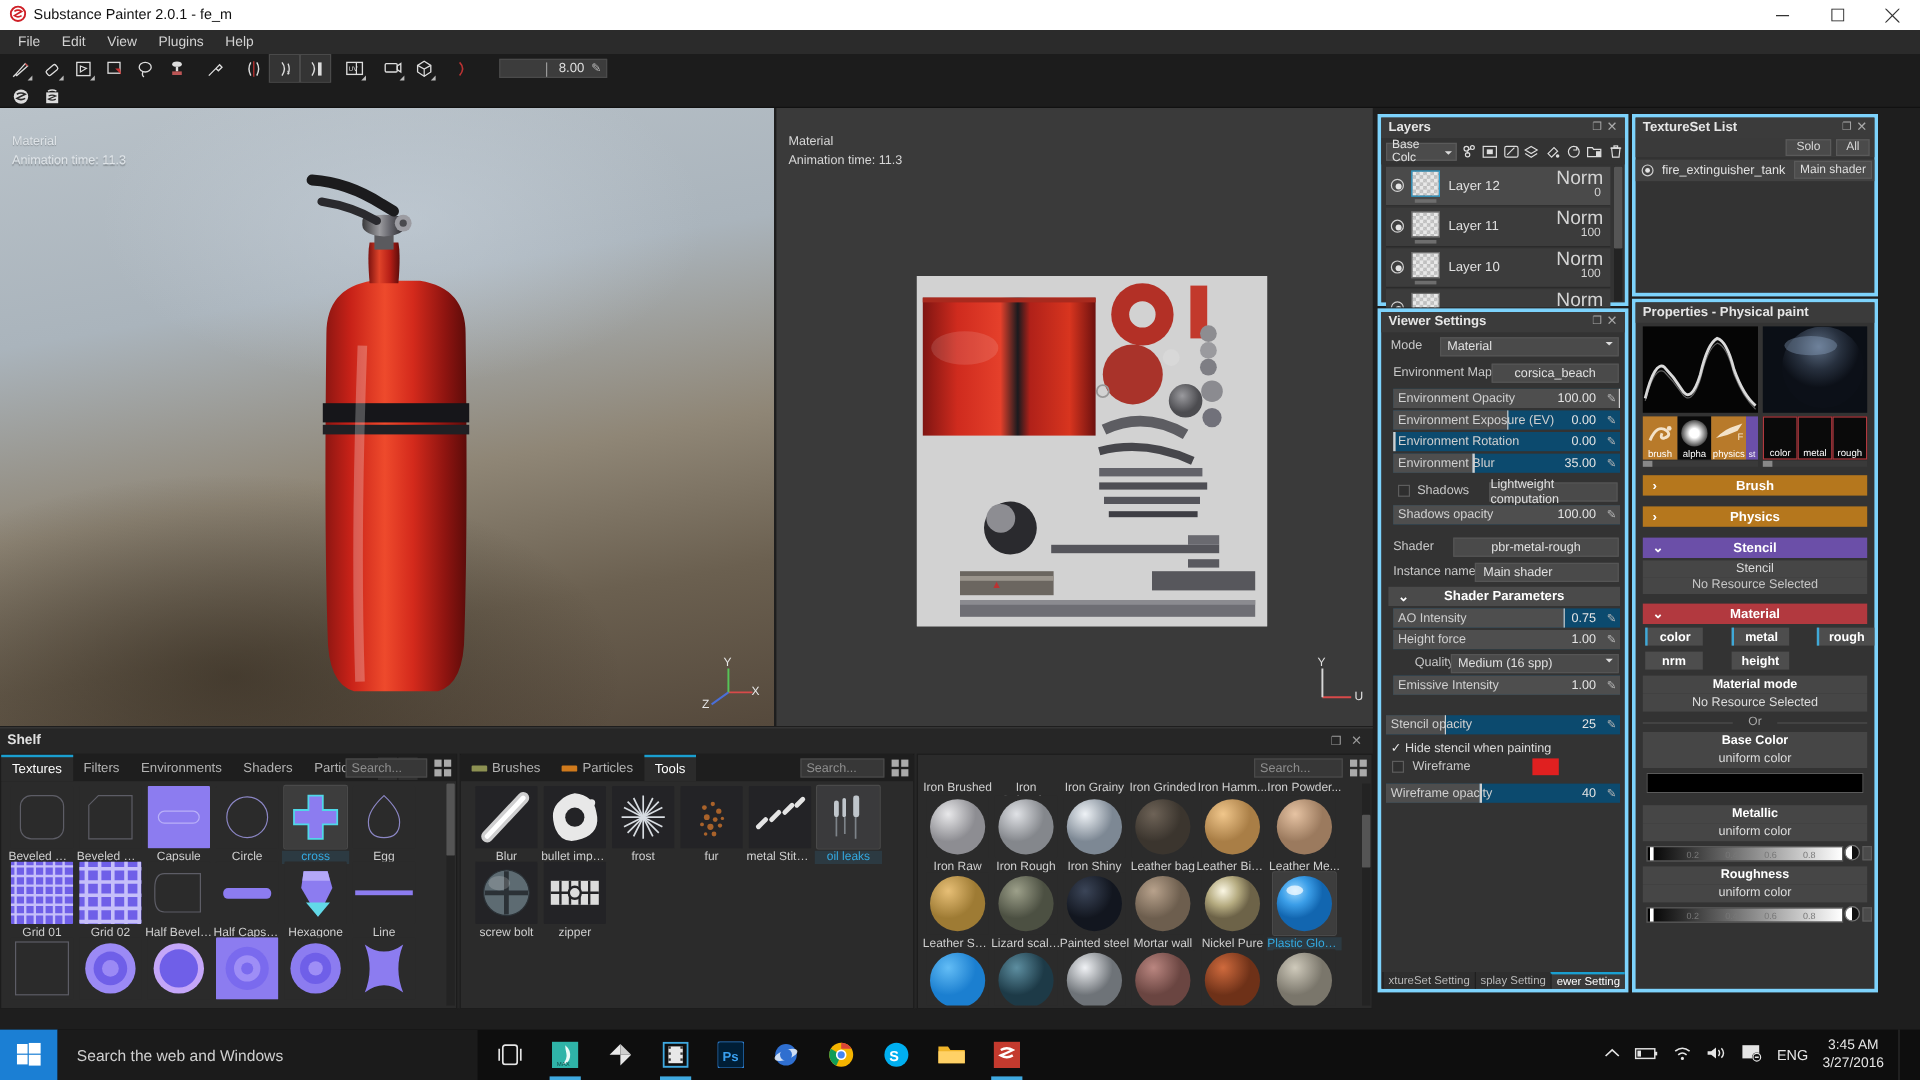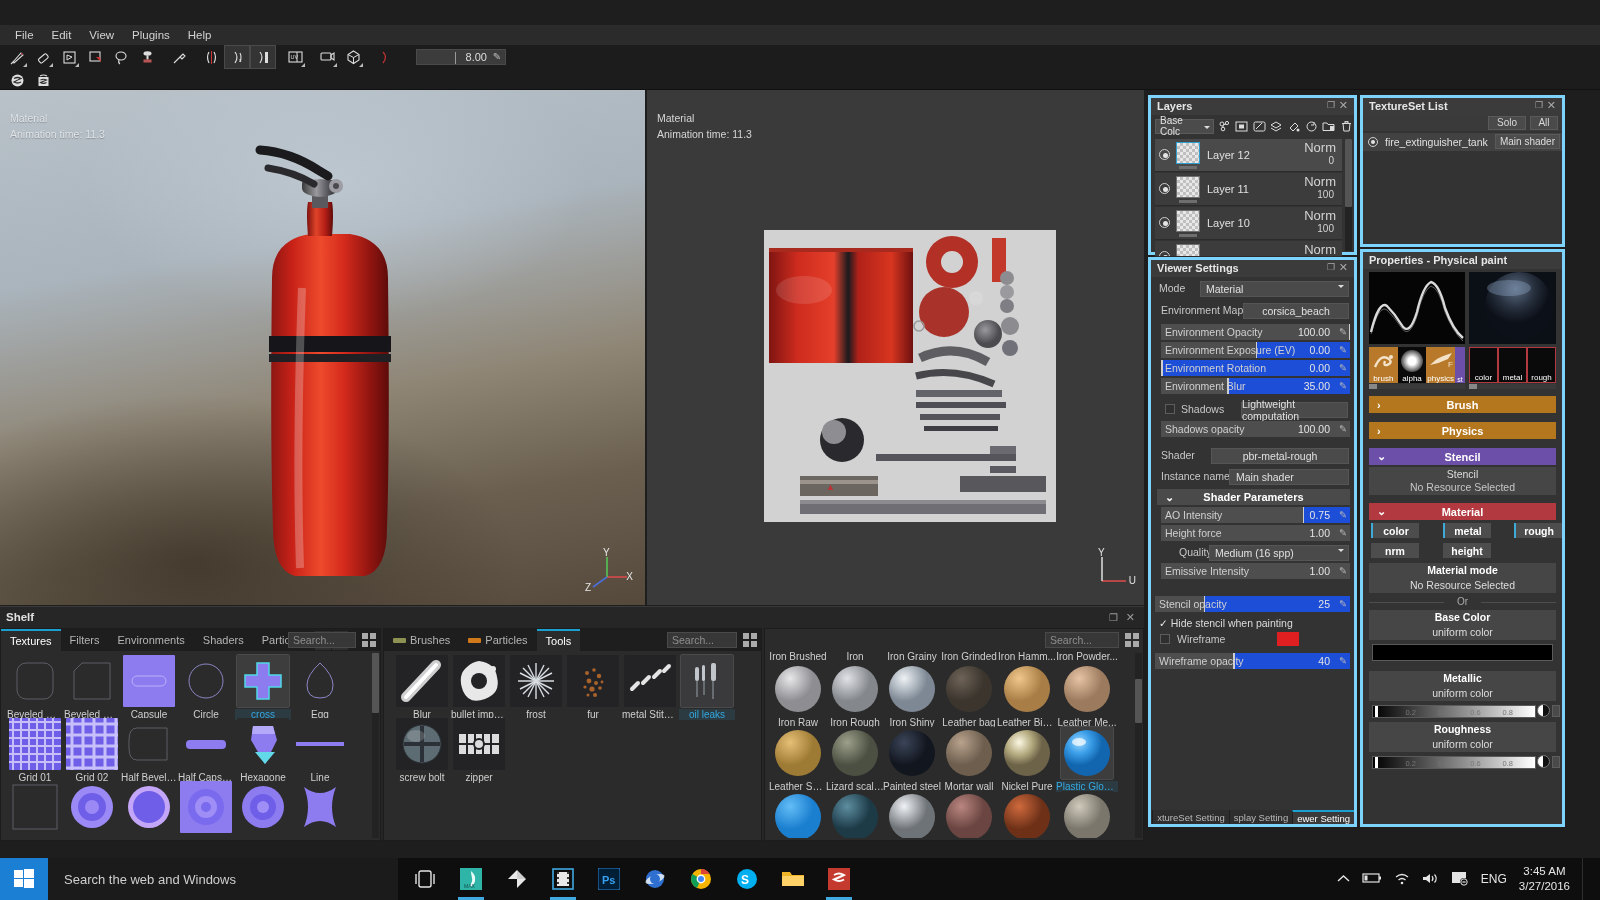--- a/index.html
+++ b/index.html
@@ -92,29 +92,29 @@
   .layerRow { position:absolute; left:4px; right:12px; height:33px; background:#3c3c3c; border-bottom:1px solid #2b2b2b;}
   .layerRow.sel { background:#4a4a4a;}
   .layerRow .eye { position:absolute; left:4px; top:10px; width:11px;height:11px; border-radius:50%; border:1px solid #cfcfcf;}
   .layerRow .eye i { position:absolute; left:2.5px; top:2.5px; width:5px;height:5px; border-radius:50%; background:#e4e4e4;}
   .layerRow .thumb { position:absolute; left:21px; top:3px; width:24px; height:22px; border:1px solid #6f6f6f;
       background-image:linear-gradient(45deg,#bfbfbf 25%,transparent 25%,transparent 75%,#bfbfbf 75%),linear-gradient(45deg,#bfbfbf 25%,#e8e8e8 25%,#e8e8e8 75%,#bfbfbf 75%);
       background-size:6px 6px; background-position:0 0,3px 3px;}
   .layerRow.sel .thumb { border-color:#2e9fd0;}
   .layerRow .mini { position:absolute; left:24px; top:27px; width:18px; height:3px; background:#6e6e6e;}
   .layerRow .lname { position:absolute; left:52px; top:10px; font-size:11px; color:#e0e0e0;}
-  .layerRow .blend { position:absolute; right:6px; top:1px; font-size:13px; color:#d4d4d4;}
+  .layerRow .blend { position:absolute; right:6px; top:1px; font-size:16px; color:#d4d4d4;}
   .layerRow .op { position:absolute; right:8px; top:16px; font-size:10px; color:#d4d4d4;}
 
   
   .prow { position:absolute; left:6px; right:4px; height:16px; }
   .prow .lab { position:absolute; left:4px; top:2px; font-size:10.5px; color:#d0d0d0;}
   .prow .val { position:absolute; right:20px; top:2px; font-size:10.5px; color:#e4e4e4;}
   .prow .pen { position:absolute; right:3px; top:2px; font-size:9.5px; color:#b4b4b4;}
-  .prow.slider { background:#1d4ed8; }
+  .prow.slider { background:#0c4a6e; }
   .prow.slider .fill { position:absolute; left:0; top:0; bottom:0; background:#4e4e4e; }
   .prow.slider .knob { position:absolute; top:0; bottom:0; width:1.5px; background:#cfcfcf;}
   .fieldbox { position:absolute; height:16px; background:#4a4a4a; border:1px solid #555; font-size:10.5px; color:#e0e0e0; display:flex; align-items:center; justify-content:center;}
   .checkbox { position:absolute; width:10px;height:10px; background:#2f2f2f; border:1px solid #5d5d5d;}
   .hdrbar { position:absolute; left:6px; right:4px; height:16px; background:#4a4a4a; display:flex; align-items:center; justify-content:center; font-size:11px; font-weight:bold; color:#fff;}
   .hdrbar .chev { position:absolute; left:8px; font-weight:bold;}
 
   
   .ppSection { position:absolute; left:6px; right:6px; height:17px; display:flex; align-items:center; justify-content:center; font-size:11px; font-weight:bold; color:#fff;}
   .ppSection .chev { position:absolute; left:8px;}
@@ -137,20 +137,47 @@
   .tbi .under { position:absolute; bottom:0; left:7px; width:26px; height:3px; background:#3fa9e0;}
   .tray { position:absolute; right:0; top:0; height:42px; display:flex; align-items:center; gap:12px; padding-right:12px; color:#e6e6e6;}
   .clock { text-align:center; font-size:11.5px; line-height:15px;}
   .shownotif { width:6px; height:42px; border-left:1px solid #2e2e2e;}
 </style>
 </head>
 <body>
 
 <div class="app">
 
+  <div class="titlebar">
+    <div class="tlogo">
+      <svg width="14" height="15" viewBox="0 0 14 15">
+          <circle cx="7" cy="7.5" r="6" fill="none" stroke="#cf2027" stroke-width="1.6"></circle>
+          <path d="M4 5.5 q3 -2 6 0 q-3 1.5 -6 3.5 q3 2 6 0" fill="none" stroke="#cf2027" stroke-width="1.4"></path>
+        </svg>
+    </div>
+    <div class="ttitle">Substance Painter 2.0.1 - fe_m</div>
+    <div class="winbtns">
+      <div class="winbtn">
+          <svg width="11" height="11">
+            <line x1="0" y1="6" x2="11" y2="6" stroke="#333" stroke-width="1"></line>
+          </svg>
+        </div>
+      <div class="winbtn">
+          <svg width="11" height="11">
+            <rect x="0.5" y="0.5" width="10" height="10" fill="none" stroke="#333"></rect>
+          </svg>
+        </div>
+      <div class="winbtn">
+          <svg width="12" height="12">
+            <line x1="0" y1="0" x2="12" y2="12" stroke="#333"></line>
+            <line x1="12" y1="0" x2="0" y2="12" stroke="#333"></line>
+          </svg>
+        </div>
+    </div>
+  </div>
 
   <div class="menubar">
     <div class="mi">File</div>
     <div class="mi">Edit</div>
     <div class="mi">View</div>
     <div class="mi">Plugins</div>
     <div class="mi">Help</div>
   </div>
 
   <div class="toolbar">

